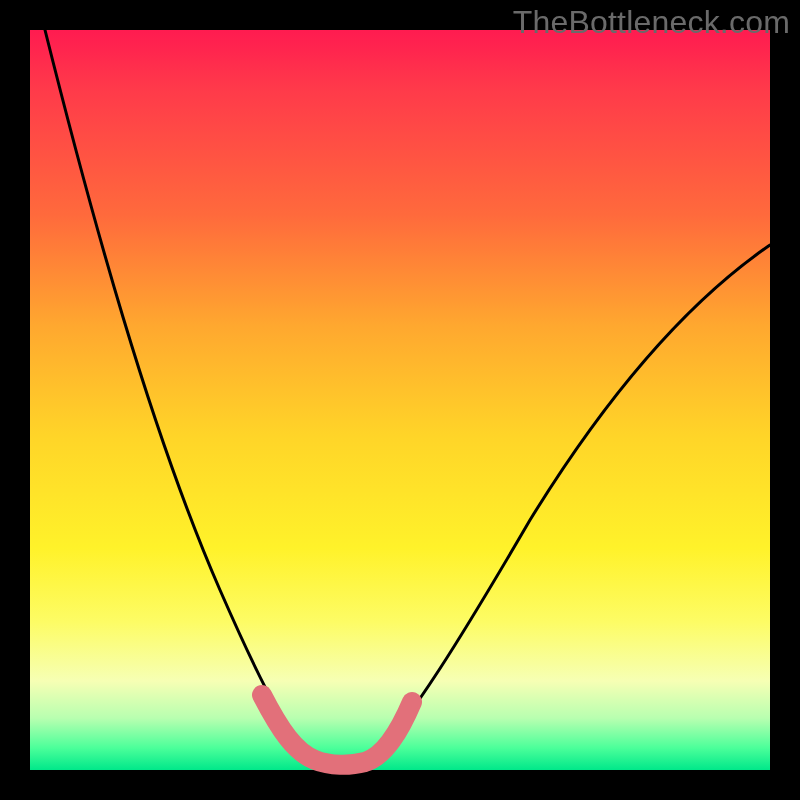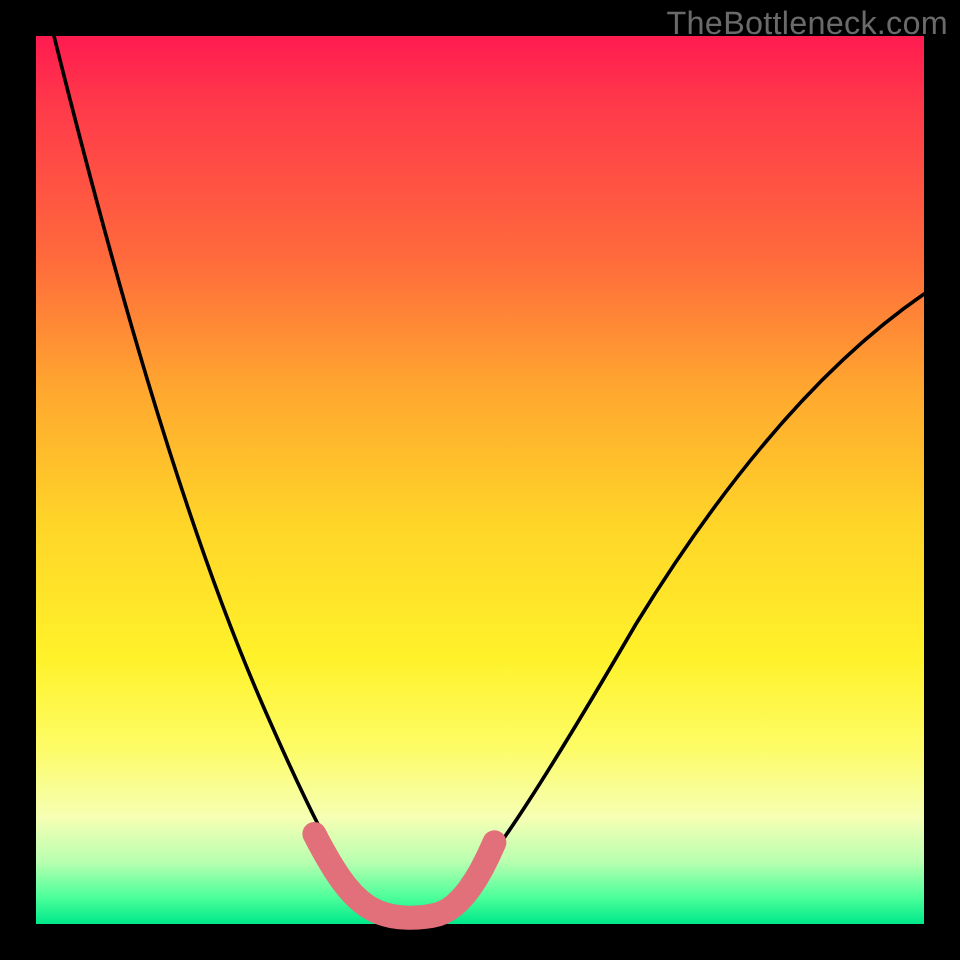--- a/index.html
+++ b/index.html
@@ -36,21 +36,21 @@
       #b8ffb0 93%,
       #4cff9a 97%,
       #00e88a 100%
     );
   }
   .watermark {
     position: absolute;
     top: 4px;
     right: 10px;
     color: #6a6a6a;
-    font-size: 27px;
+    font-size: 32px;
     font-weight: 400;
     letter-spacing: 0.2px;
     user-select: none;
   }
   svg.curves {
     position: absolute;
     left: 30px;
     top: 30px;
     width: 740px;
     height: 740px;

